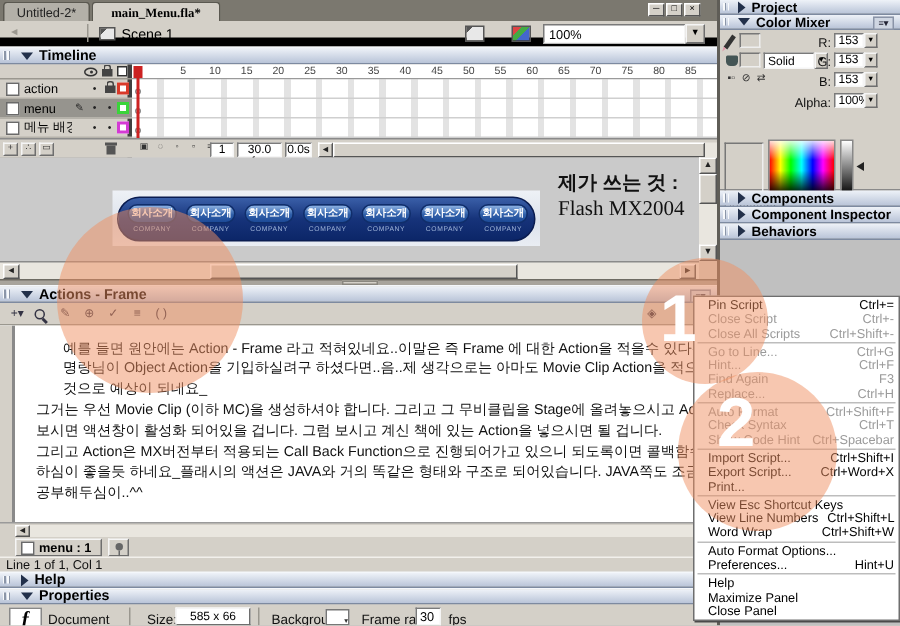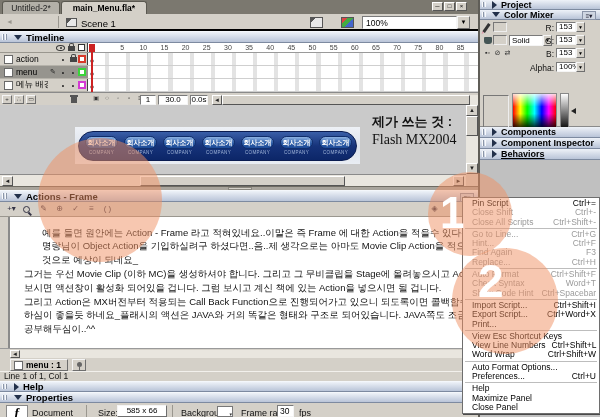--- a/index.html
+++ b/index.html
@@ -25,33 +25,33 @@
   
   .tabrow { left:0; top:0; width:478px; height:14px; background:#7b786f; }
   .doc-tab { position:absolute; top:1px; height:13px; border-radius:3px 3px 0 0;
     font-size:8.5px; line-height:13px; text-align:center; border:1px solid #5a5850; border-bottom:none; }
   .doc-tab.inactive { background:#b3b0a8; color:#222; }
   .doc-tab.active { background:#d4d0c8; color:#000; font-weight:bold; }
   .wbtn { position:absolute; top:2px; width:11px; height:9px; font-size:6px; line-height:7px;
     text-align:center; background:#d4d0c8; border:1px solid; border-color:#fff #555 #555 #fff; }
 
   
-  .editbar { left:0; top:14px; width:560px; height:17px; background:#d4d0c8; border-bottom:2px solid #000000; }
+  .editbar { left:0; top:14px; width:560px; height:17px; background:#d4d0c8; border-bottom:6px solid #000000; }
   .backbtn { position:absolute; left:3px; top:3px; width:13px; height:11px; color:#9a978f; font-size:7px;
     line-height:10px; text-align:center; }
   .clap { background:linear-gradient(135deg,#555 0 3px,#e8e8e8 3px); border:1px solid #555; }
   .zoomfield { position:absolute; left:362px; top:2px; width:95px; height:13px; font-size:8.5px;
     line-height:11px; padding-left:3px; }
   .zoomarrow { position:absolute; left:457px; top:2px; width:13px; height:13px; font-size:6px;
     line-height:11px; text-align:center; }
 
   
   .tl-hdr { left:0; top:31px; width:478px; height:12px; }
   .tl-body { left:0; top:43px; width:478px; height:62px; background:#d4d0c8; border-bottom:1px solid #7f7c74; }
-  .layerpane { position:absolute; left:0; top:0; width:88px; height:62px; border-right:1px solid #404040;padding-left:28px; }
+  .layerpane { position:absolute; left:0; top:0; width:88px; height:62px; border-right:3px solid #404040;padding-left:28px; }
   .lp-hdr { position:absolute; left:0; top:0; width:88px; height:10px; border-bottom:1px solid #9a978f; }
   .layer-row { position:absolute; left:0; width:88px; height:13px; border-bottom:1px solid #b5b2aa;
     font-size:8.5px; display:flex; align-items:center; }
   .layer-row.sel { background:#96948e; }
   .pgicon { width:9px; height:9px; background:#fff; border:1px solid #6a6a6a; margin:0 3px 0 4px; flex:none; }
   .lname { width:32px; overflow:hidden; white-space:nowrap; }
   .lcell { width:10px; text-align:center; font-size:7px; color:#222; flex:none; }
   .lcolor { width:8px; height:8px; background:#fff; border:2px solid; flex:none; }
   .eye { width:9px; height:6px; border:1px solid #333; border-radius:50%; position:relative; }
   .eye::after { content:""; position:absolute; left:2.5px; top:1px; width:2px; height:2px;
@@ -194,21 +194,21 @@
   .badge { position:absolute; color:#fff; font-weight:bold; z-index:31; pointer-events:none;
     font-family:"Liberation Sans", sans-serif; }
 </style>
 </head>
 <body>
 
 <div id="app">
 
   <div class="abs tabrow">
     <div class="doc-tab inactive" style="left:2px;width:58px;"><span>Untitled-2*</span></div>
-    <div class="doc-tab active" style="left:61px;width:86px;"><span>main_Menu.fla*</span></div>
+    <div class="doc-tab active" style="left:61px;width:86px;font-family:Liberation Serif, serif;"><span>main_Menu.fla*</span></div>
     <span class="wbtn" style="left:432px;">─</span>
     <span class="wbtn" style="left:444px;">□</span>
     <span class="wbtn" style="left:456px;">×</span>
   </div>
 
   <div class="abs editbar">
     <div class="backbtn">◄</div>
     <div class="abs" style="left:58px;top:2px;width:1px;height:12px;background:#9a978f;"></div>
     <div class="abs clap" style="left:66px;top:4px;width:11px;height:9px;"></div>
     <span class="abs" style="left:81px;top:4px;font-size:9.5px;">Scene 1</span>
@@ -490,34 +490,34 @@
     <div class="dhdr" style="top:127px;height:11px;">
       <div class="grip"></div>
       <div class="tri-r"></div>
       <span>Components</span>
     </div>
     <div class="dhdr" style="top:138px;height:11px;">
       <div class="grip"></div>
       <div class="tri-r"></div>
       <span>Component Inspector</span>
     </div>
-    <div class="dhdr" style="top:149px;height:11px;text-decoration:underline;">
+    <div class="dhdr" style="top:149px;height:11px;">
       <div class="grip"></div>
       <div class="tri-r"></div>
       <span>Behaviors</span>
     </div>
   </div>
 
   <div class="abs ctxmenu">
       <div class="mi">
         <span class="ml">Pin Script</span>
         <span class="ms">Ctrl+=</span>
       </div>
       <div class="mi dis">
-        <span class="ml">Close Shift</span>
+        <span class="ml">Close Script</span>
         <span class="ms">Ctrl+-</span>
       </div>
       <div class="mi dis">
         <span class="ml">Close All Scripts</span>
         <span class="ms">Ctrl+Shift+-</span>
       </div>
       <div class="msep"></div>
       <div class="mi dis">
         <span class="ml">Go to Line...</span>
         <span class="ms">Ctrl+G</span>
@@ -534,21 +534,21 @@
         <span class="ml">Replace...</span>
         <span class="ms">Ctrl+H</span>
       </div>
       <div class="msep"></div>
       <div class="mi dis">
         <span class="ml">Auto Format</span>
         <span class="ms">Ctrl+Shift+F</span>
       </div>
       <div class="mi dis">
         <span class="ml">Check Syntax</span>
-        <span class="ms">Word+T</span>
+        <span class="ms">Ctrl+T</span>
       </div>
       <div class="mi dis">
         <span class="ml">Show Code Hint</span>
         <span class="ms">Ctrl+Spacebar</span>
       </div>
       <div class="msep"></div>
       <div class="mi">
         <span class="ml">Import Script...</span>
         <span class="ms">Ctrl+Shift+I</span>
       </div>
@@ -573,21 +573,21 @@
         <span class="ml">Word Wrap</span>
         <span class="ms">Ctrl+Shift+W</span>
       </div>
       <div class="msep"></div>
       <div class="mi">
         <span class="ml">Auto Format Options...</span>
         <span class="ms"></span>
       </div>
       <div class="mi">
         <span class="ml">Preferences...</span>
-        <span class="ms">Ctrl+U</span>
+        <span class="ms">Hint+U</span>
       </div>
       <div class="msep"></div>
       <div class="mi">
         <span class="ml">Help</span>
         <span class="ms"></span>
       </div>
       <div class="mi">
         <span class="ml">Maximize Panel</span>
         <span class="ms"></span>
       </div>

